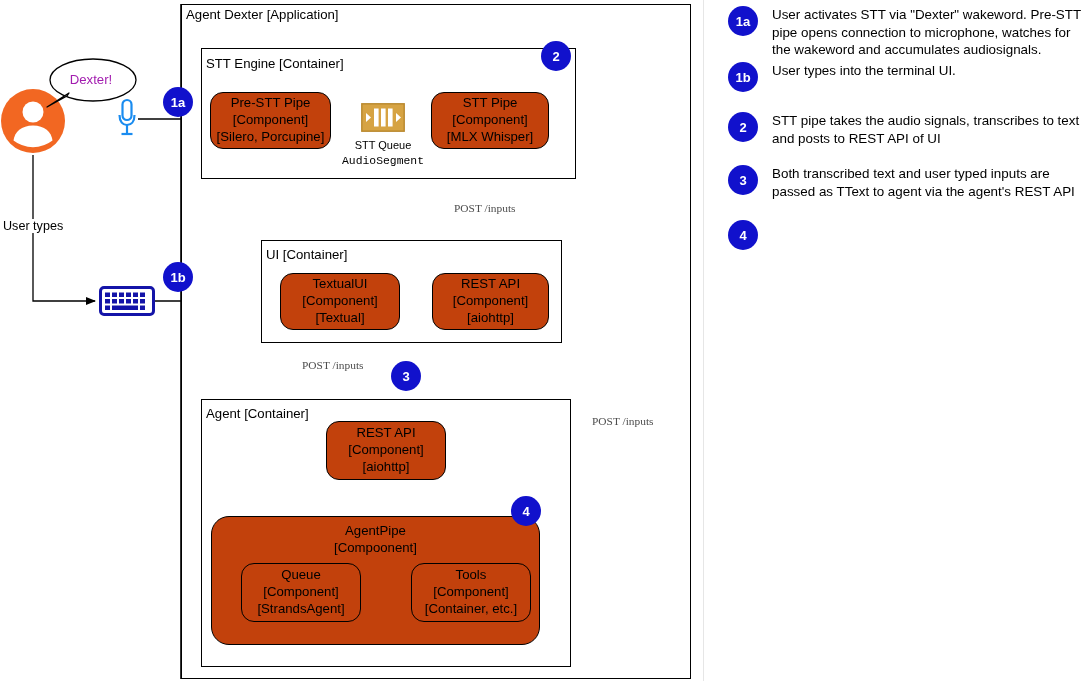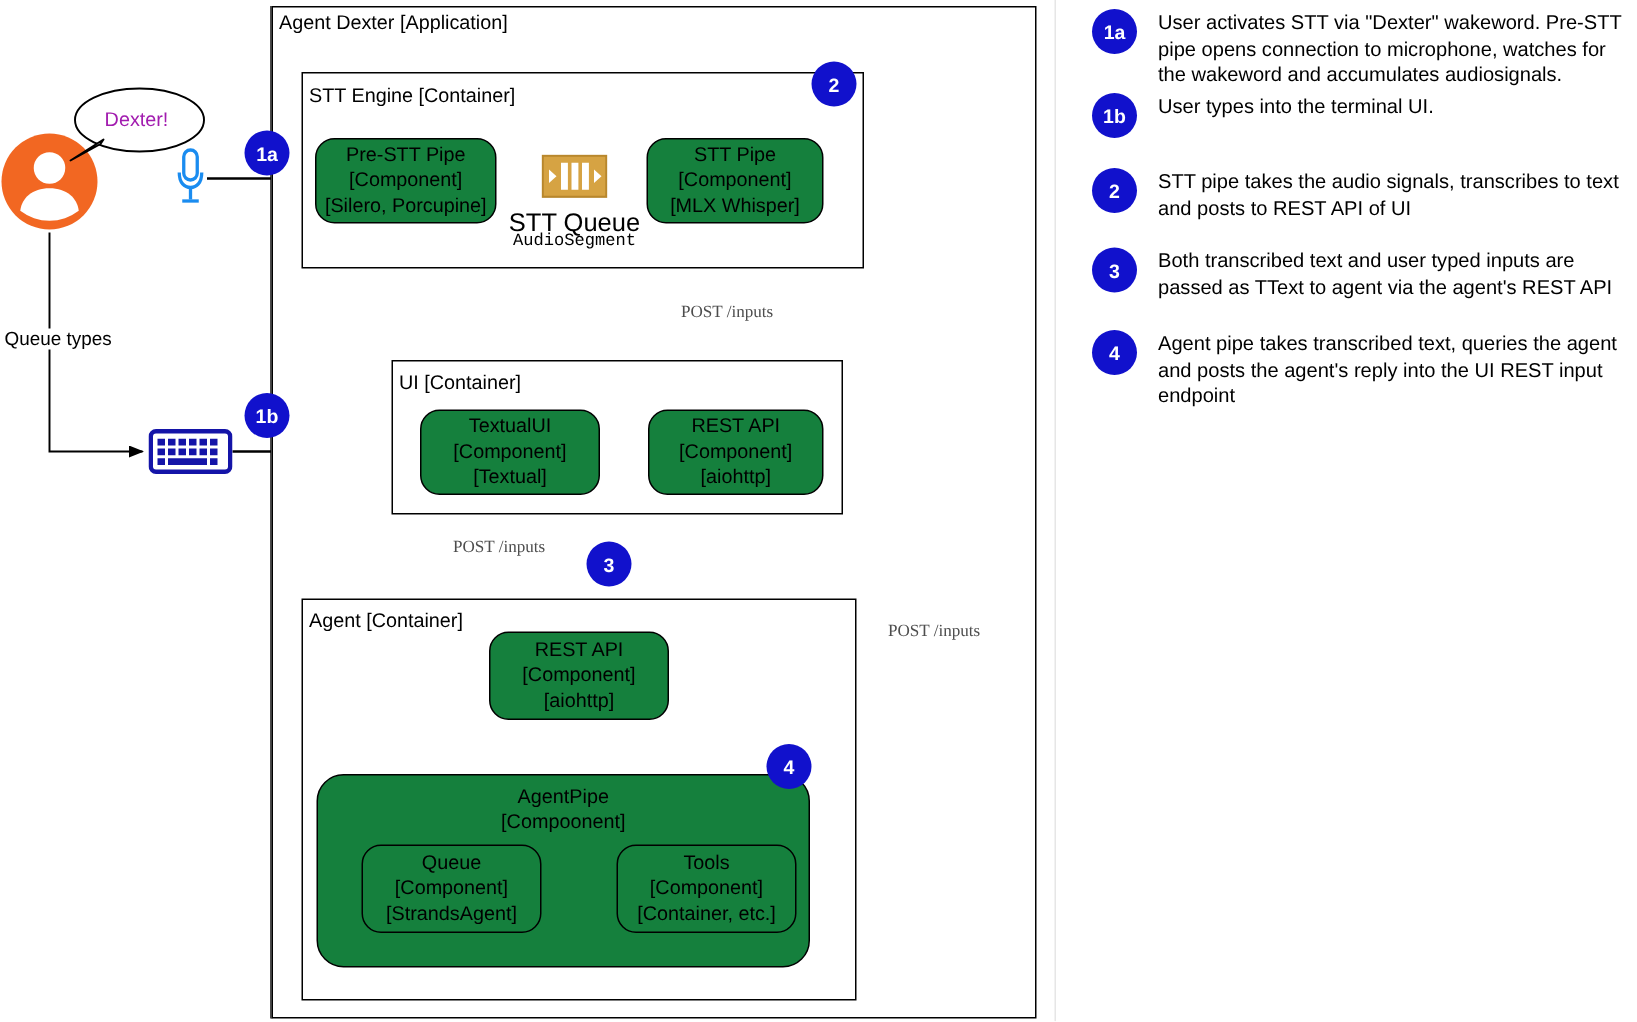--- a/index.html
+++ b/index.html
@@ -34,21 +34,21 @@
     background: #ffffff;
   }
   .container-box {
     border: 1.4px solid #000000;
   }
   .comp-box {
     position: absolute;
     box-sizing: border-box;
     border: 1.6px solid #000000;
     border-radius: 13px;
-    background: #15803d;
+    background: #c2410c;
     display: flex;
     flex-direction: column;
     align-items: center;
     justify-content: center;
     line-height: 1.27;
     font-size: 13.2px;
     text-align: center;
   }
   .comp-box .ln { display: block; white-space: nowrap; }
   .container-label {
@@ -70,21 +70,21 @@
   }
   .plain-label {
     position: absolute;
     font-size: 12.6px;
     color: #000000;
     white-space: nowrap;
     background: #ffffff;
   }
   .queue-label {
     position: absolute;
-    font-size: 17px;
+    font-size: 11px;
     text-align: center;
     white-space: nowrap;
     color: #000000;
   }
   .queue-sub {
     position: absolute;
     font-family: "Liberation Mono", monospace;
     font-size: 11.4px;
     text-align: center;
     white-space: nowrap;
@@ -364,21 +364,21 @@
         <rect x="27" y="13" width="5" height="4.5"></rect>
         <rect x="34" y="13" width="5" height="4.5"></rect>
         <rect x="41" y="13" width="5" height="4.5"></rect>
         <rect x="6" y="19.5" width="5" height="4.5"></rect>
         <rect x="13" y="19.5" width="26" height="4.5"></rect>
         <rect x="41" y="19.5" width="5" height="4.5"></rect>
       </g>
     </svg>
   </div>
 
-  <div class="plain-label" style="left:3px; top:219px;">Queue types</div>
+  <div class="plain-label" style="left:3px; top:219px;">User types</div>
 
   <div class="badge sz" style="left:163px; top:87px;">1a</div>
   <div class="badge sz" style="left:163px; top:262px;">1b</div>
   <div class="badge sz" style="left:541px; top:41px;">2</div>
   <div class="badge sz" style="left:391px; top:361px;">3</div>
   <div class="badge sz" style="left:511px; top:496px;">4</div>
 
   <div class="divider"></div>
 
   <div id="legend">
@@ -393,17 +393,16 @@
     <div class="legend-row" style="left:0px; top:112px;">
       <div class="legend-badge">2</div>
       <div class="legend-text">STT pipe takes the audio signals, transcribes to text and posts to REST API of UI</div>
     </div>
     <div class="legend-row" style="left:0px; top:165px;">
       <div class="legend-badge">3</div>
       <div class="legend-text">Both transcribed text and user typed inputs are passed as TText to agent via the agent's REST API</div>
     </div>
     <div class="legend-row" style="left:0px; top:220px;">
       <div class="legend-badge">4</div>
-      <div class="legend-text">Agent pipe takes transcribed text, queries the agent and posts the agent's reply into the UI REST input endpoint</div>
     </div>
   </div>
 
 </div>
 
 </body></html>

